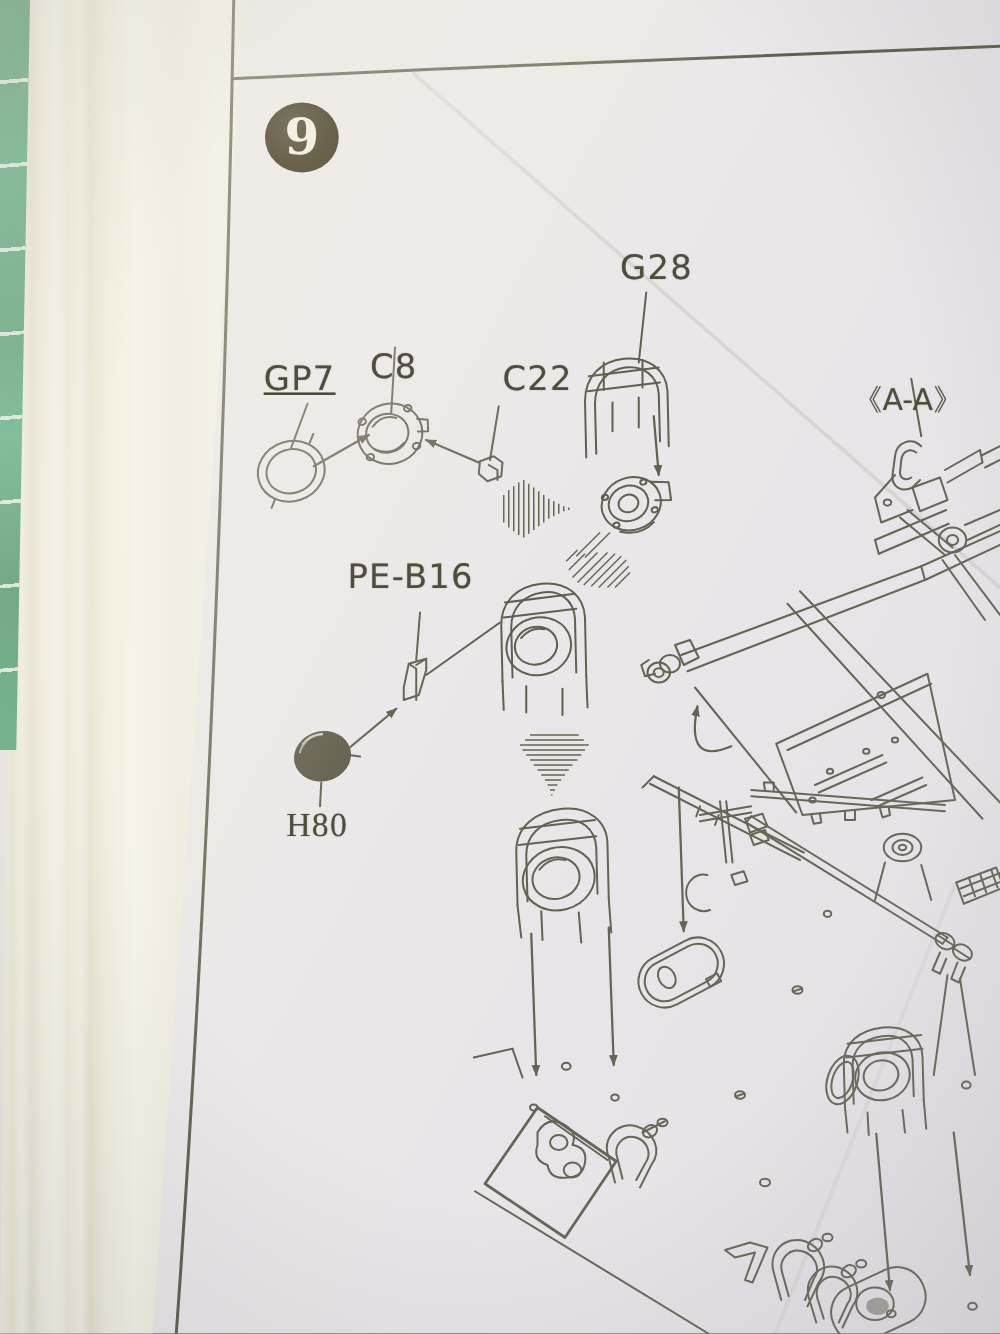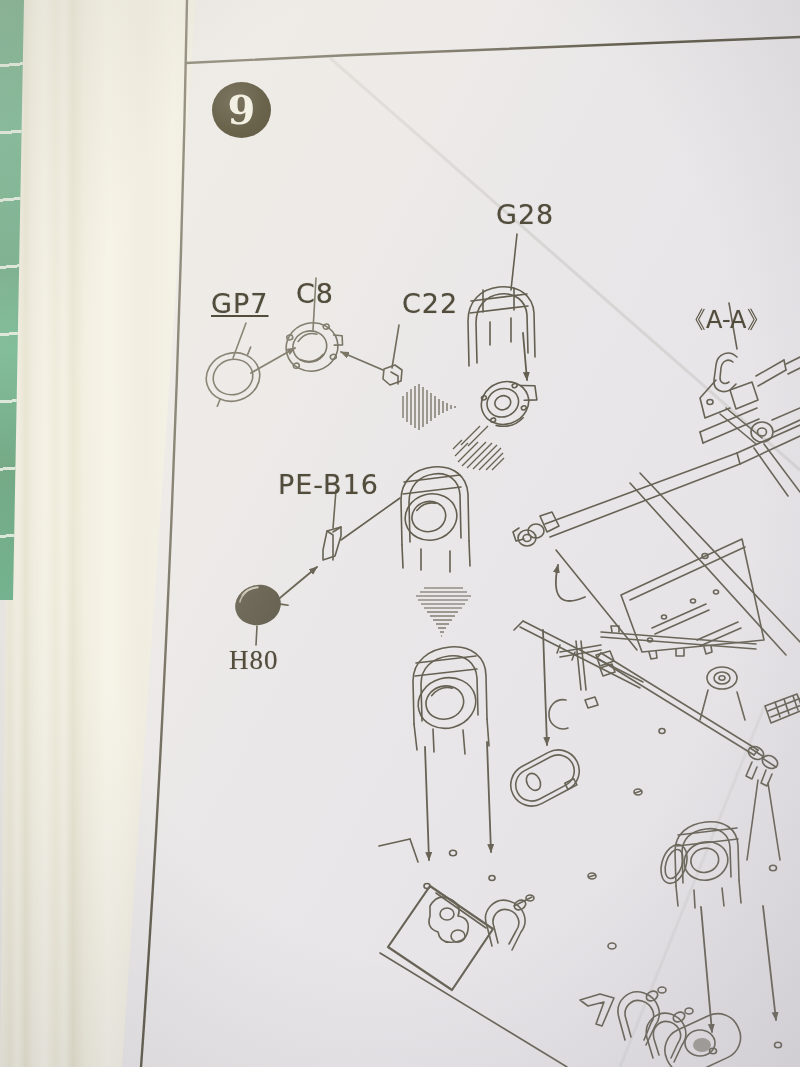--- a/index.html
+++ b/index.html
@@ -447,18 +447,18 @@
 
   <div id="badge">
     <span>9</span>
   </div>
 
   <div class="plabel" style="left:296px;top:242px;margin-top:36px;">C8</div>
   <div class="plabel" style="left:211px;top:288px;text-decoration:underline;">GP7</div>
   <div class="plabel" style="left:366px;top:288px;margin-left:36px;">C22</div>
   <div class="plabel" style="left:496px;top:199px;">G28</div>
   <div class="plabel" id="label-aa" style="left:682px;top:268px;">《A-A》</div>
-  <div class="plabel" style="left:278px;top:469px;">PE-B16</div>
+  <div class="plabel" style="left:278px;top:446px;">PE-B16</div>
   <div class="plabel" style="left:229px;top:645px;font-family:Liberation Serif, serif;">H80</div>
 
   <div id="sheen"></div>
   <div id="vignette"></div>
 </div>
 
 </body></html>

